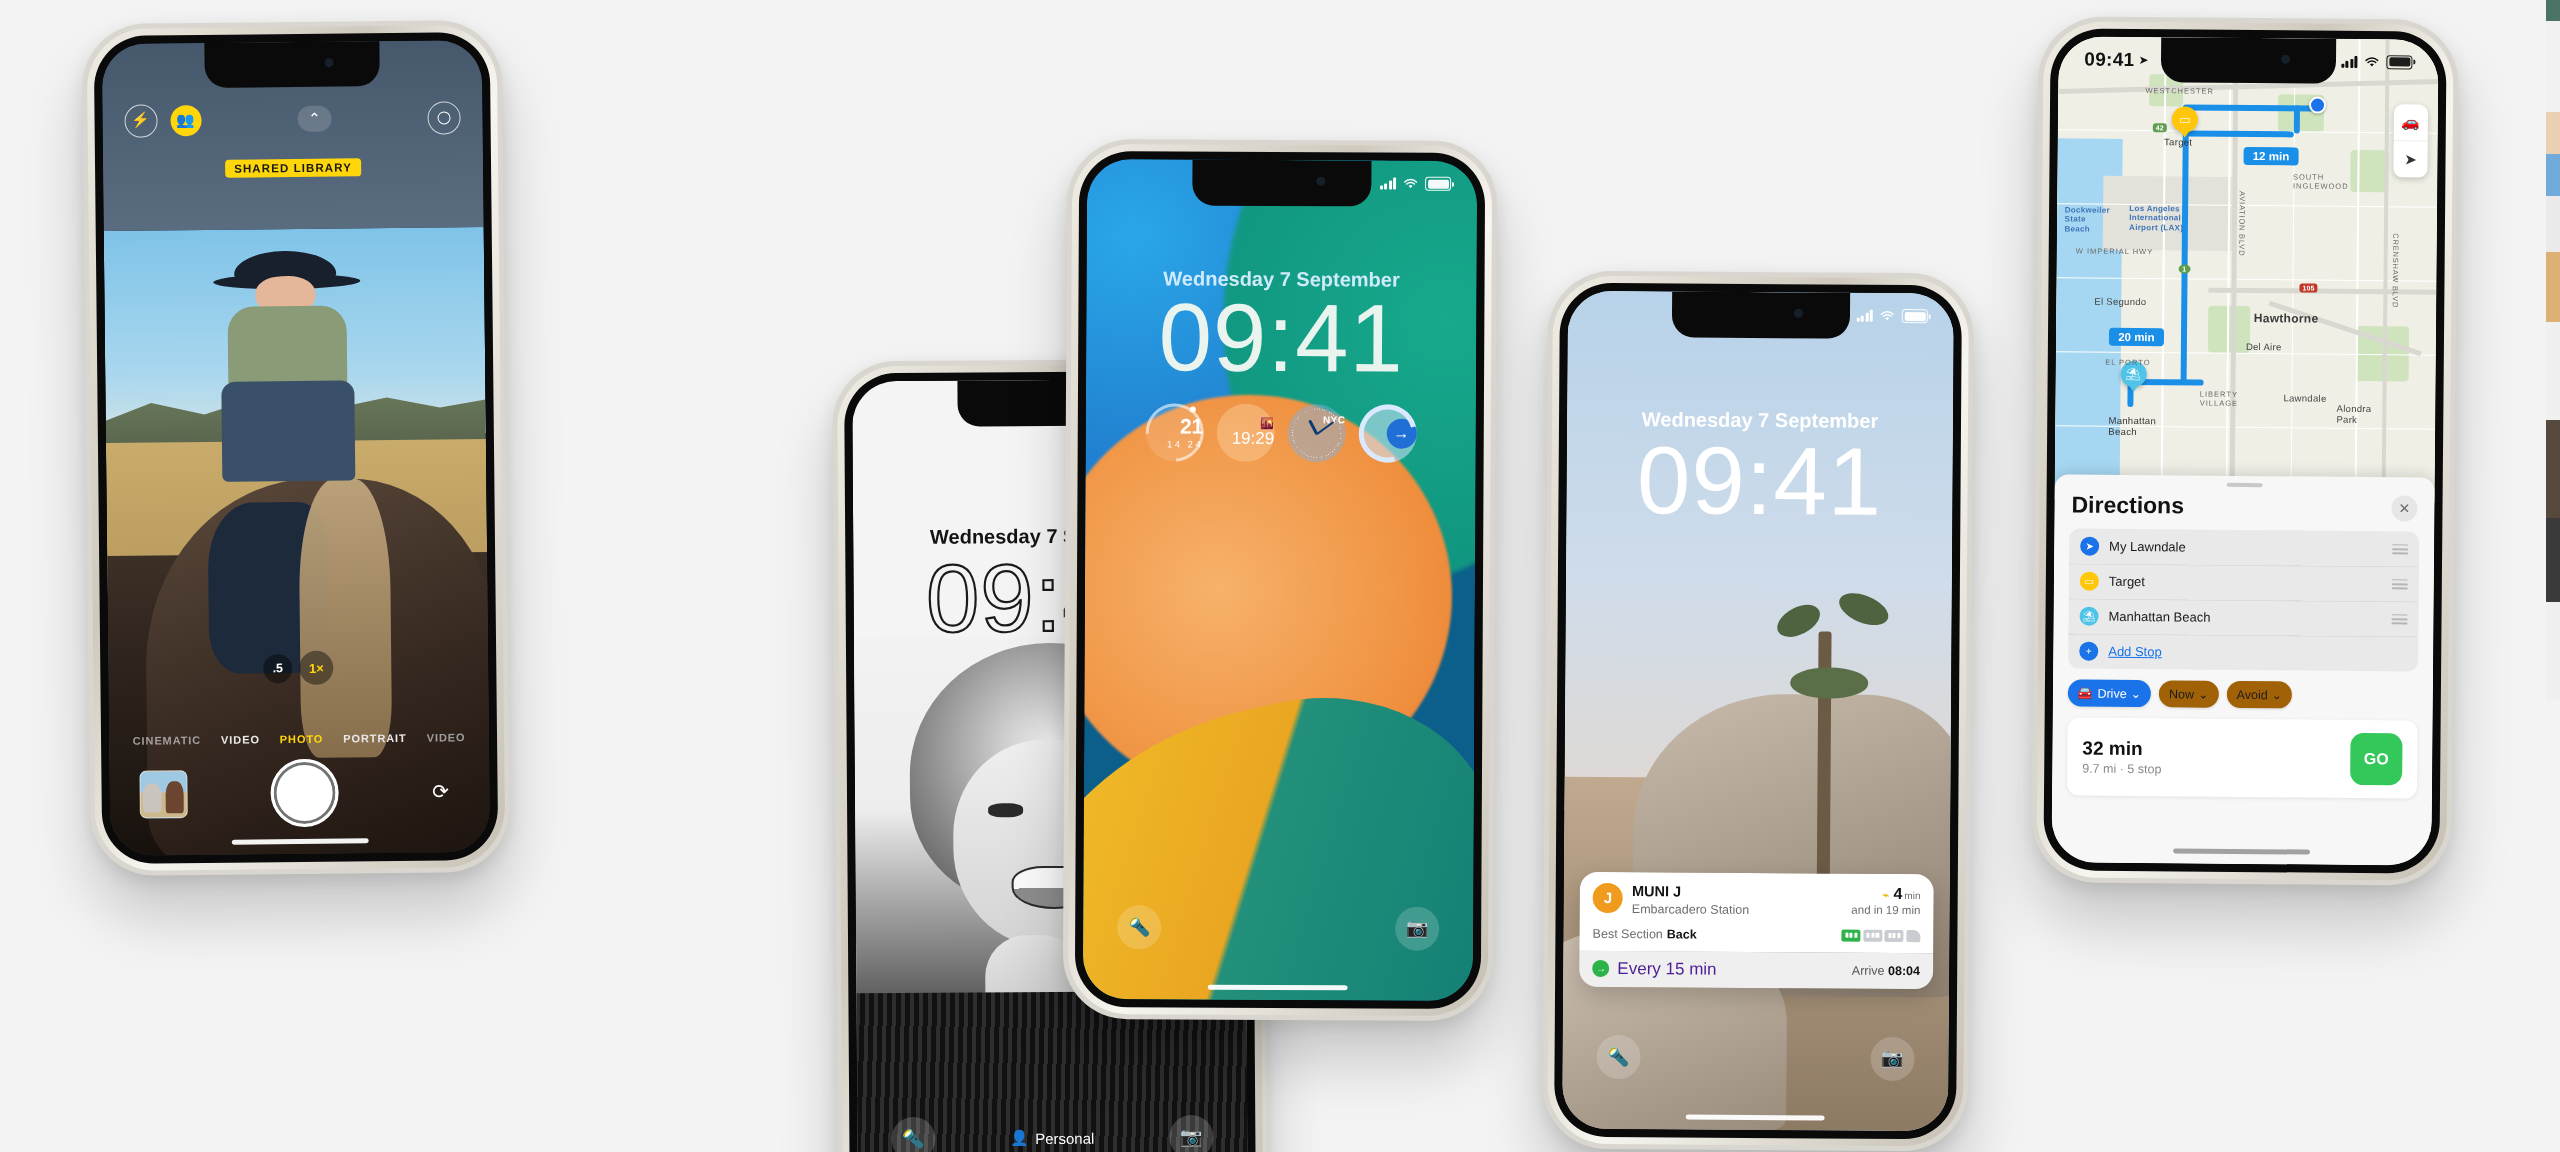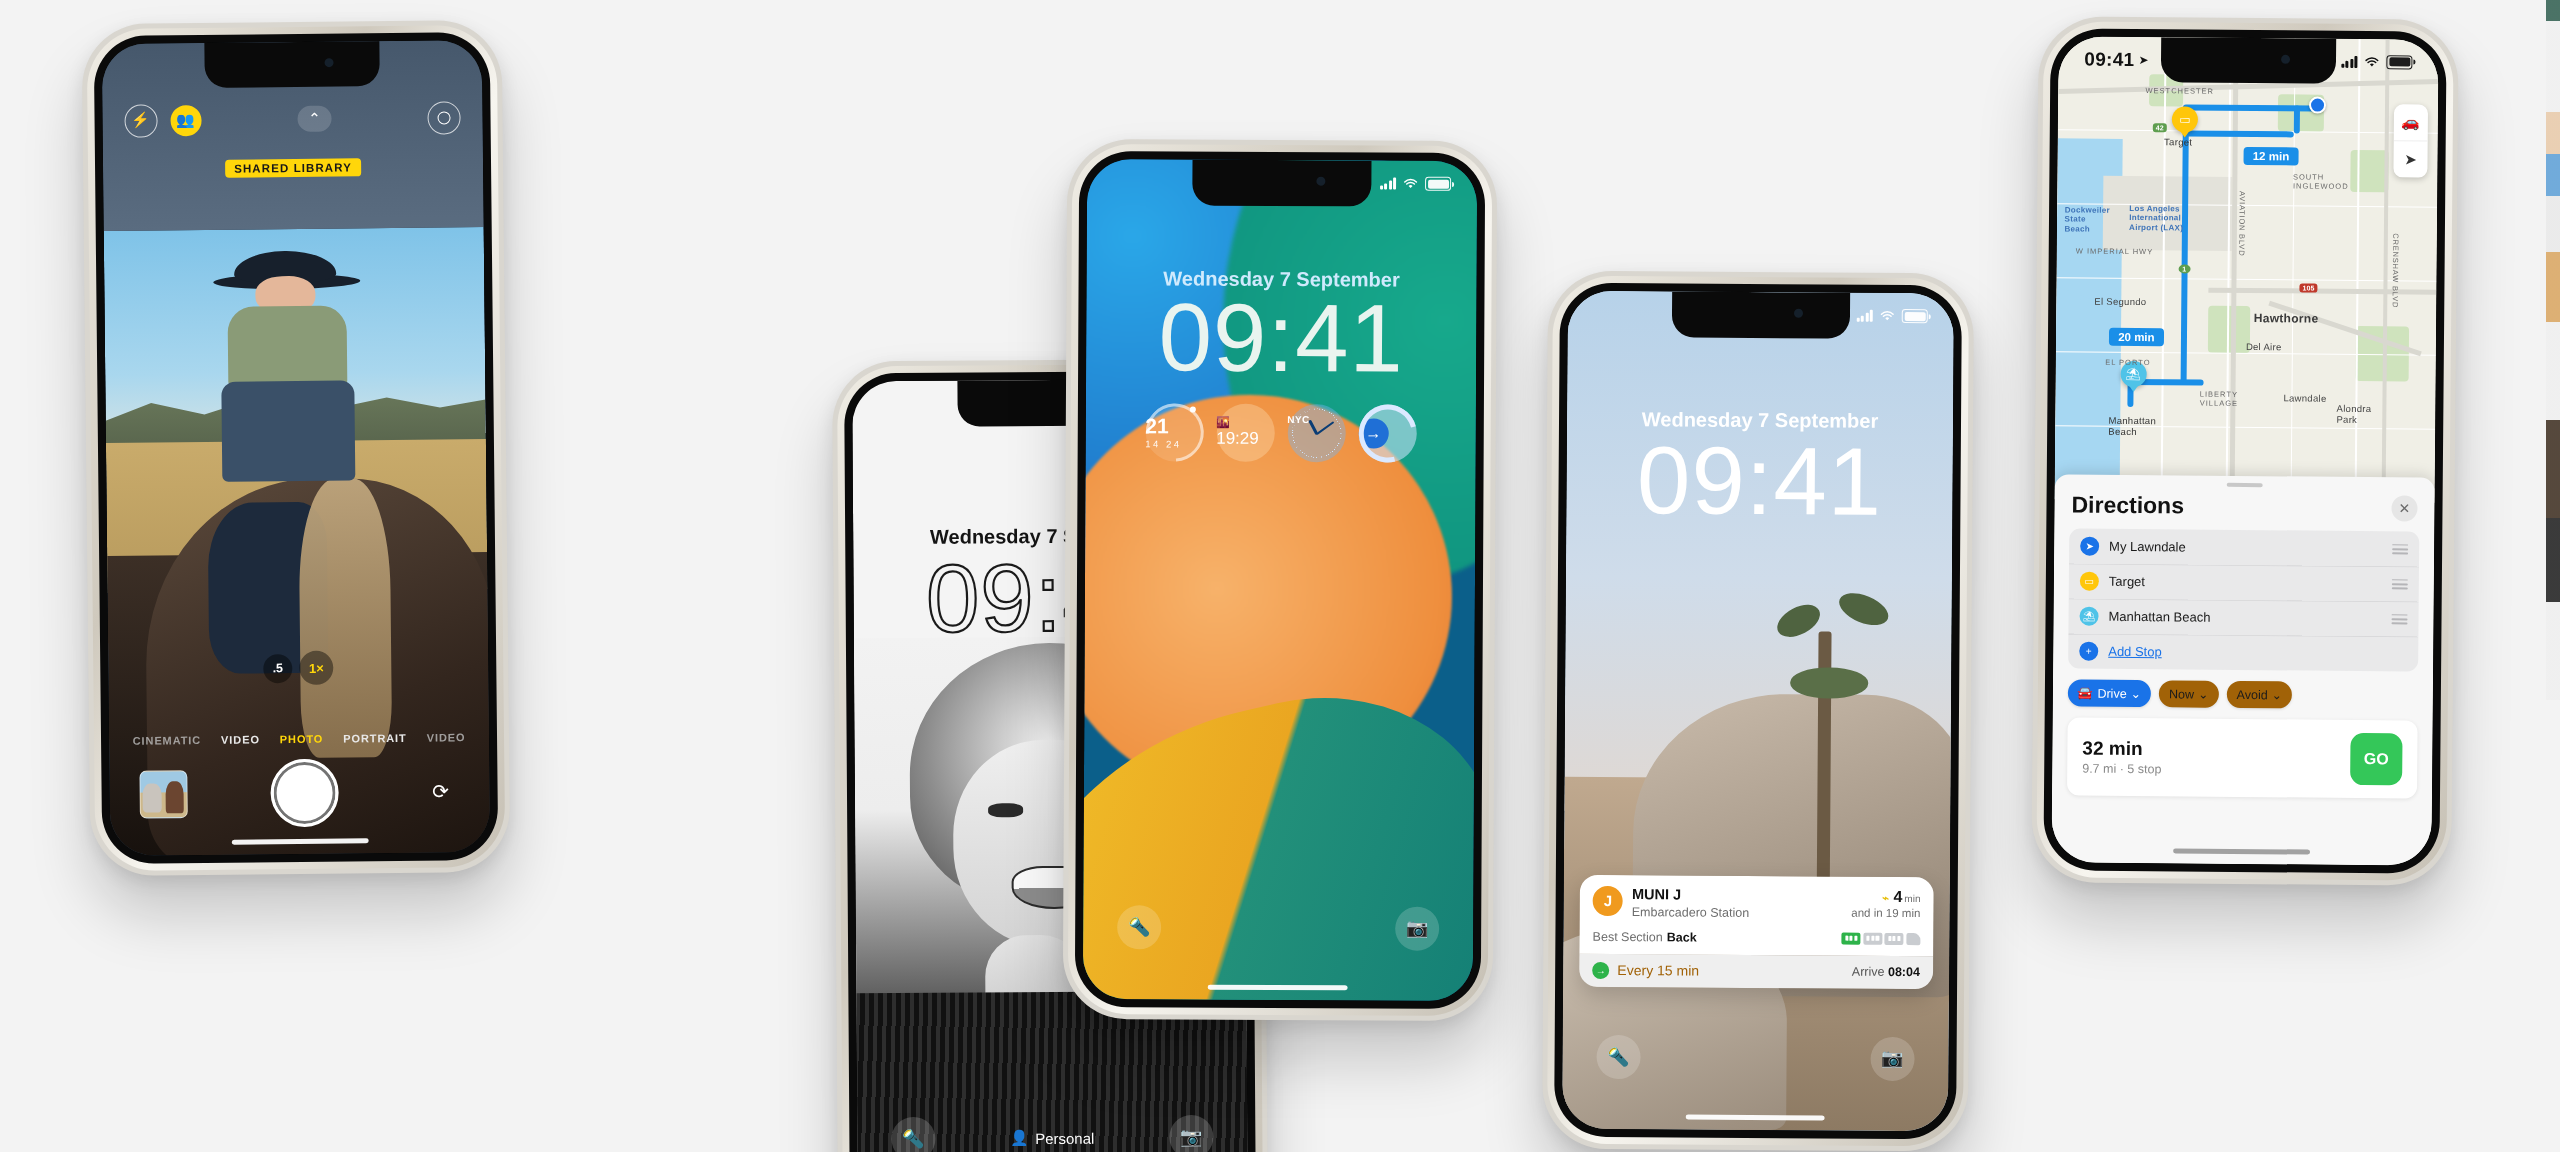--- a/index.html
+++ b/index.html
@@ -150,21 +150,21 @@
   .g-orange{position:absolute;left:-10%;top:28%;width:104%;height:48%;border-radius:50%;
         background:radial-gradient(circle at 42% 48%,#f7b26a,#ef8f3e 70%,#e0742a);filter:blur(1px);}
   .g-yellow{position:absolute;left:-22%;bottom:-18%;width:132%;height:52%;
         background:linear-gradient(120deg,#f2c52b 0%,#eaa621 46%,#22907a 47%,#0f7a74 100%);
         border-radius:58% 36% 0 0;transform:rotate(-13deg);}
   .g-green{position:absolute;left:-18%;bottom:-10%;width:70%;height:34%;border-radius:50%;
         background:radial-gradient(circle,#168f7c,#0c6e68);filter:blur(3px);}
 
   .widgets{position:absolute;left:0;right:0;display:flex;justify-content:center;gap:13px;z-index:20;}
   .wdg{width:58px;height:58px;border-radius:50%;position:relative;
-        display:flex;flex-direction:column;align-items:flex-start;justify-content:center;color:#fff;}
+        display:flex;flex-direction:column;align-items:flex-end;justify-content:center;color:#fff;}
   .wdg.temp{background:rgba(255,255,255,.12);}
   .ring{position:absolute;inset:0;border-radius:50%;border:3px solid rgba(255,255,255,.55);
         border-bottom-color:transparent;transform:rotate(42deg);}
   .ring-dot{position:absolute;right:8px;top:3px;width:6px;height:6px;border-radius:50%;background:#fff;}
   .temp-main{font-size:21px;font-weight:600;line-height:1;}
   .temp-sub{font-size:9.5px;letter-spacing:2.5px;margin-top:2px;opacity:.95;}
   .wdg.sunset{background:rgba(255,235,200,.30);}
   .sun-ico{font-size:11px;line-height:1;margin-bottom:1px;}
   .sun-time{font-size:17px;font-weight:500;line-height:1;}
   .wdg.clockw{background:rgba(120,180,240,.42);}
@@ -217,21 +217,21 @@
   .tr-sec b{color:#131313;margin-left:4px;}
   .cars{margin-left:auto;display:flex;align-items:center;gap:2.5px;}
   .car{width:19px;height:12px;border-radius:2px;background:#c9ccd0;
         display:flex;align-items:center;justify-content:center;gap:1.5px;}
   .car.full{background:#2eb34a;}
   .car i{width:3.2px;height:4.5px;background:#fff;border-radius:.5px;display:block;}
   .car.loco{width:14px;border-radius:2px 7px 2px 2px;background:#c9ccd0;}
   .tr-bot{background:#efefef;padding:8px 13px;display:flex;align-items:center;}
   .tr-go{width:17px;height:17px;border-radius:50%;background:#2eb34a;color:#fff;
         display:flex;align-items:center;justify-content:center;font-size:10px;margin-right:8px;}
-  .tr-every{font-size:14px;color:#a16207;}
+  .tr-every{font-size:17px;color:#4c1d95;}
   .tr-arrive{margin-left:auto;font-size:12.5px;color:#555;}
   .tr-arrive b{color:#111;}
 
   
   #p5{left:2035px;top:18px;width:420px;height:866px;transform:rotate(0.5deg);}
   .maps{position:absolute;inset:0;background:#eef0e8;}
   .map-area{position:absolute;top:0;left:0;right:0;height:56%;overflow:hidden;
         background:#f0efe6;}
   .m-water{position:absolute;left:0;top:22%;width:17%;height:78%;background:#a6d7f2;}
   .m-water2{position:absolute;left:0;top:54%;width:24%;height:46%;background:#a6d7f2;

